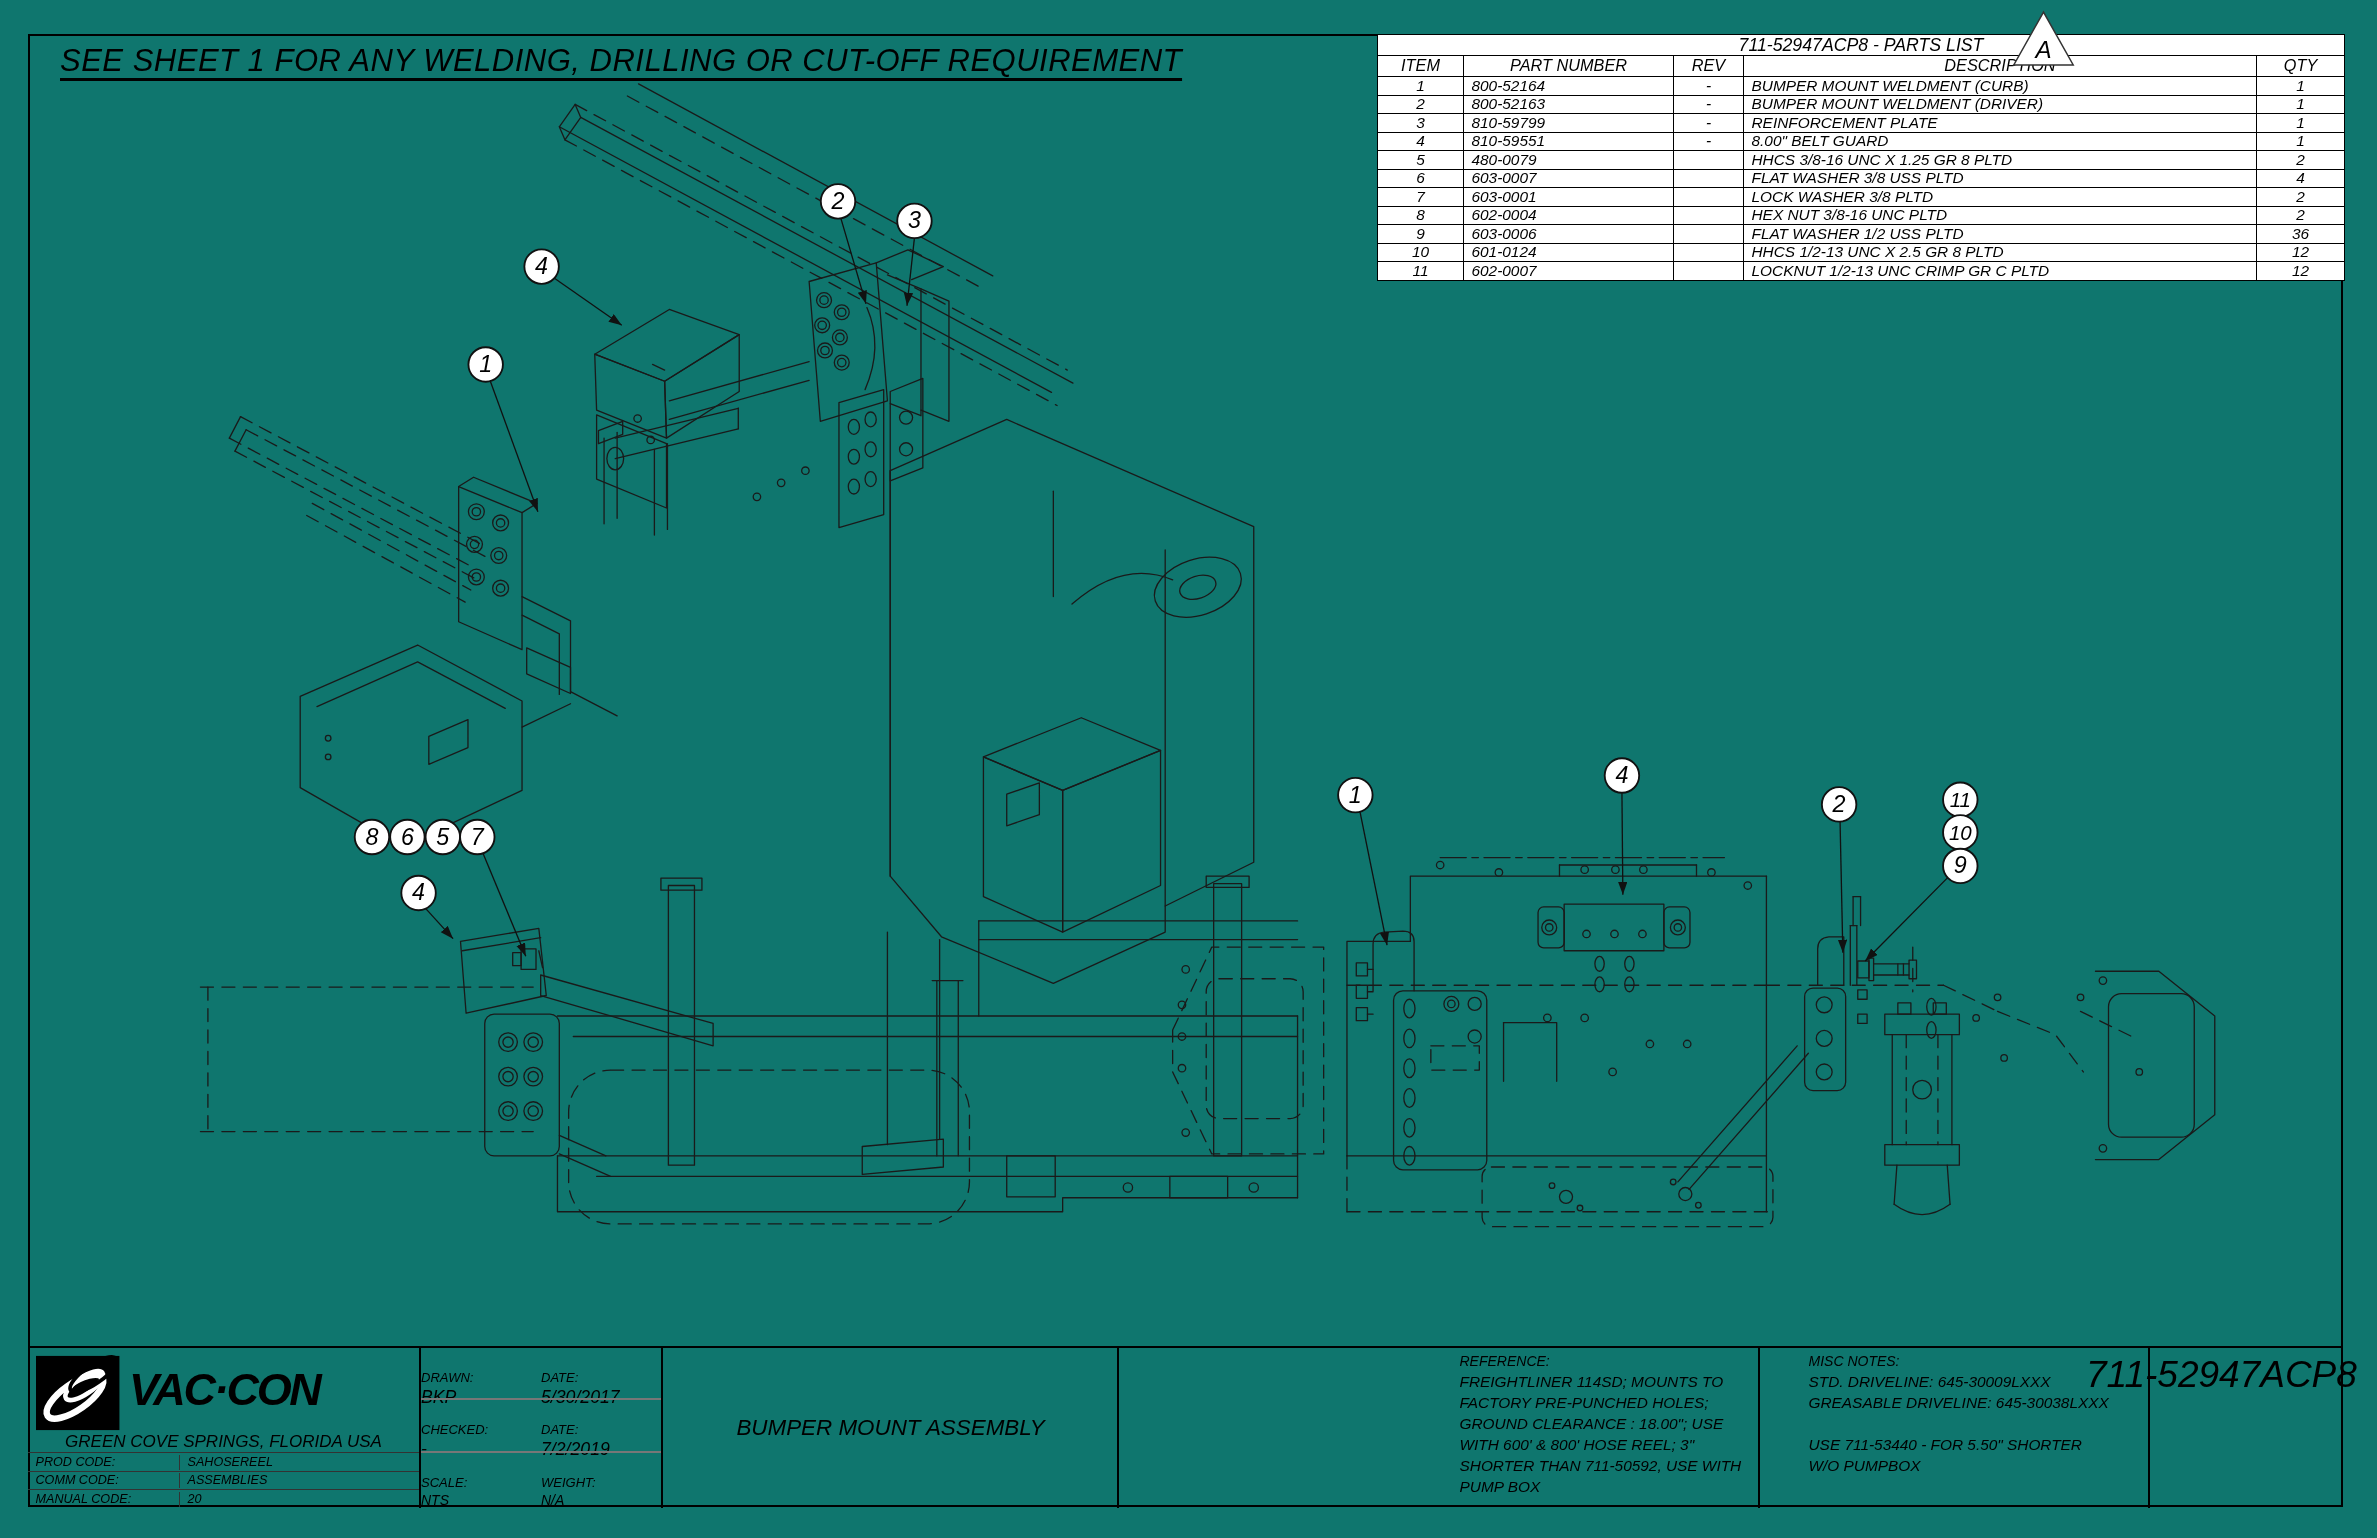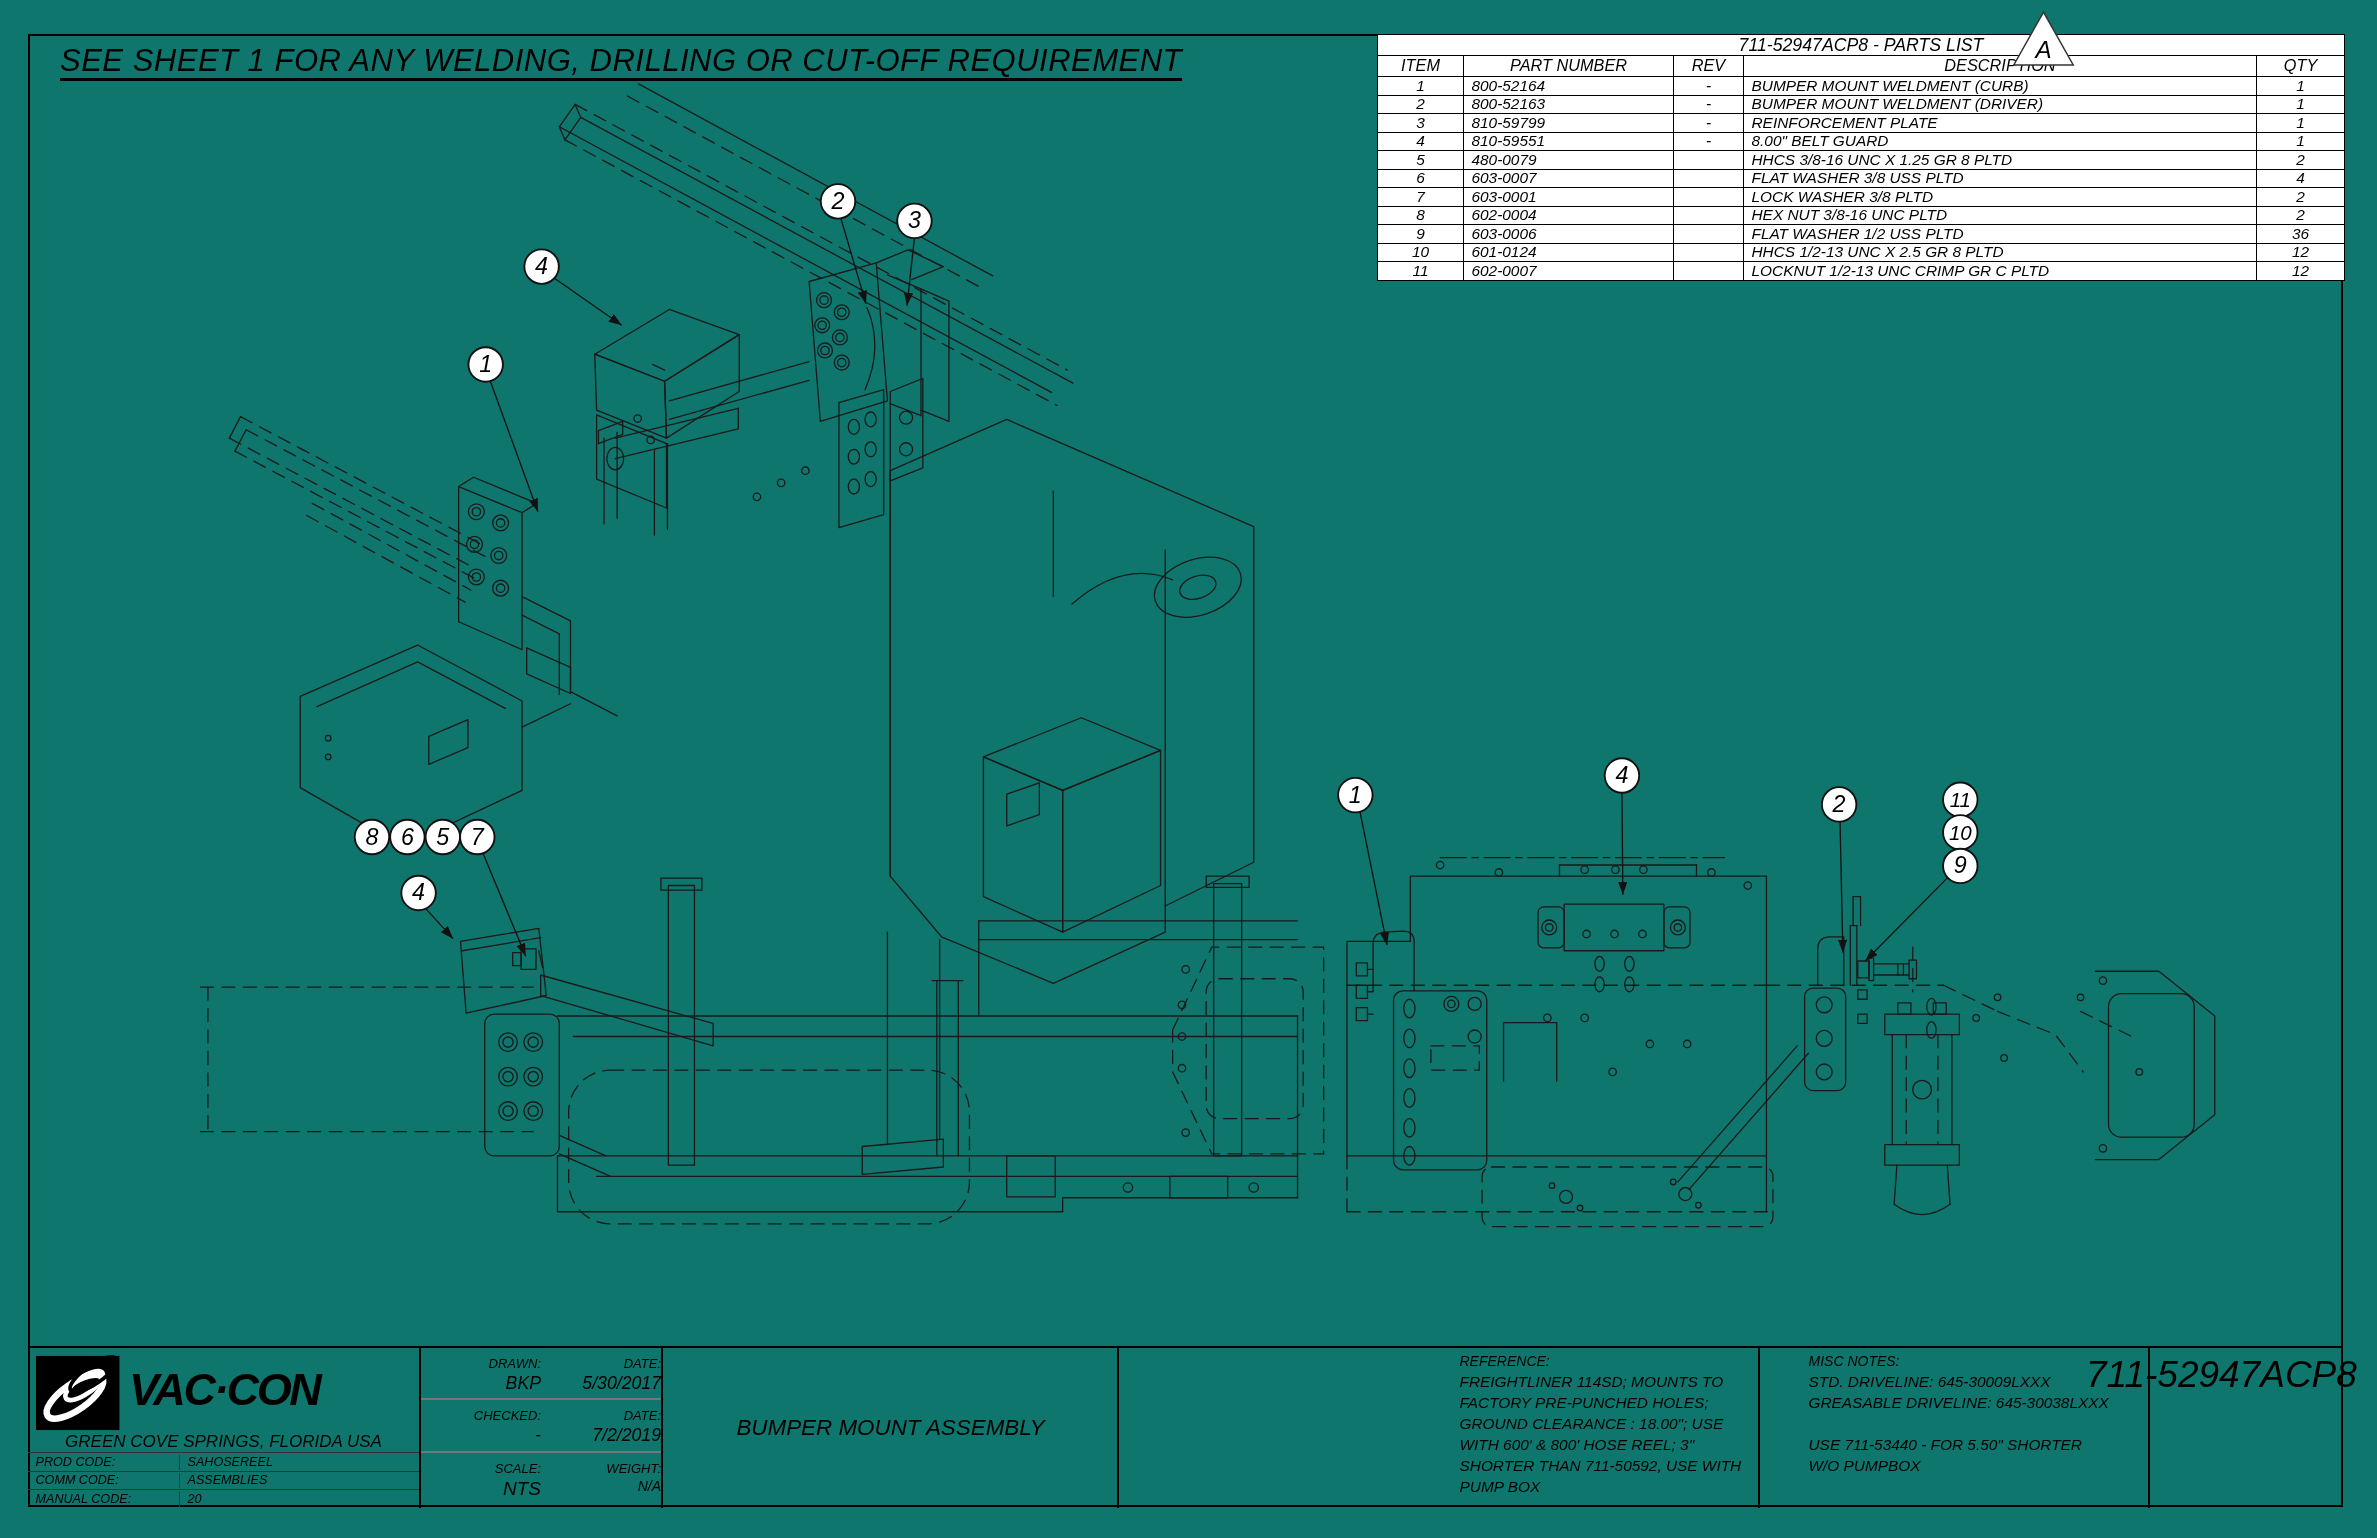--- a/index.html
+++ b/index.html
@@ -35,21 +35,21 @@
   
   #logo-cell { left:0; width:393px; }
   #company-loc { position:absolute; left:0; top:84px; width:100%; text-align:center; font-size:17px; white-space:nowrap; }
   #codes { position:absolute; left:0; top:104px; width:100%; }
   .code-row { position:relative; height:18.6px; border-top:1.9px solid #333; box-sizing:border-box; font-size:12.6px; }
   .code-row .code-label { position:absolute; left:7.5px; top:1.9px; }
   .code-row .code-value { position:absolute; left:151px; top:1.9px; border-left:1.9px solid #333; padding-left:7.5px; height:15px; }
   
   #drawn-cell { left:393px; width:242px; }
   .dc-row { position:absolute; left:0; width:100%; display:flex; }
-  .dc-sub { flex:1; text-align:right; padding-top:8px; }
+  .dc-sub { flex:1; text-align:left; padding-top:22px; }
   .dc-sub .lbl { display:block; } .dc-sub .val { display:block; margin-top:1.9px; }
   .dc-div { border-top:2.8px double #777; }
   
   #title-cell { left:636px; width:455px; display:flex; align-items:center; justify-content:center; }
   #drawing-title { font-size:22.4px; }
   #material-cell { left:1091px; width:333px; padding:5.6px 7.5px; box-sizing:border-box; }
   #reference-cell { left:1424px; width:308px; padding:4.7px 7.5px; box-sizing:border-box; }
   #misc-cell { left:1773px; width:349px; padding:4.7px 7.5px; box-sizing:border-box; }
   #right-cell { left:2122px; width:193px; border-right:none; }
   .ref-line { font-size:15.4px; line-height:21px; min-height:21px; white-space:nowrap; }
@@ -573,21 +573,21 @@
           <span class="val">-</span>
         </div>
         <div class="dc-sub">
           <span class="lbl">DATE:</span>
           <span class="val">7/2/2019</span>
         </div>
       </div>
       <div class="dc-row dc-div" style="top:103px; height:57px;">
         <div class="dc-sub">
           <span class="lbl">SCALE:</span>
-          <span class="val" style="font-size:19px;margin-left:23px;">NTS</span>
+          <span class="val" style="font-size:14px;">NTS</span>
         </div>
         <div class="dc-sub">
           <span class="lbl">WEIGHT:</span>
           <span class="val" style="font-size:14px;">N/A</span>
         </div>
       </div>
     </div>
 
     <div id="title-cell" class="tb-cell">
       <span id="drawing-title">BUMPER MOUNT ASSEMBLY</span>

